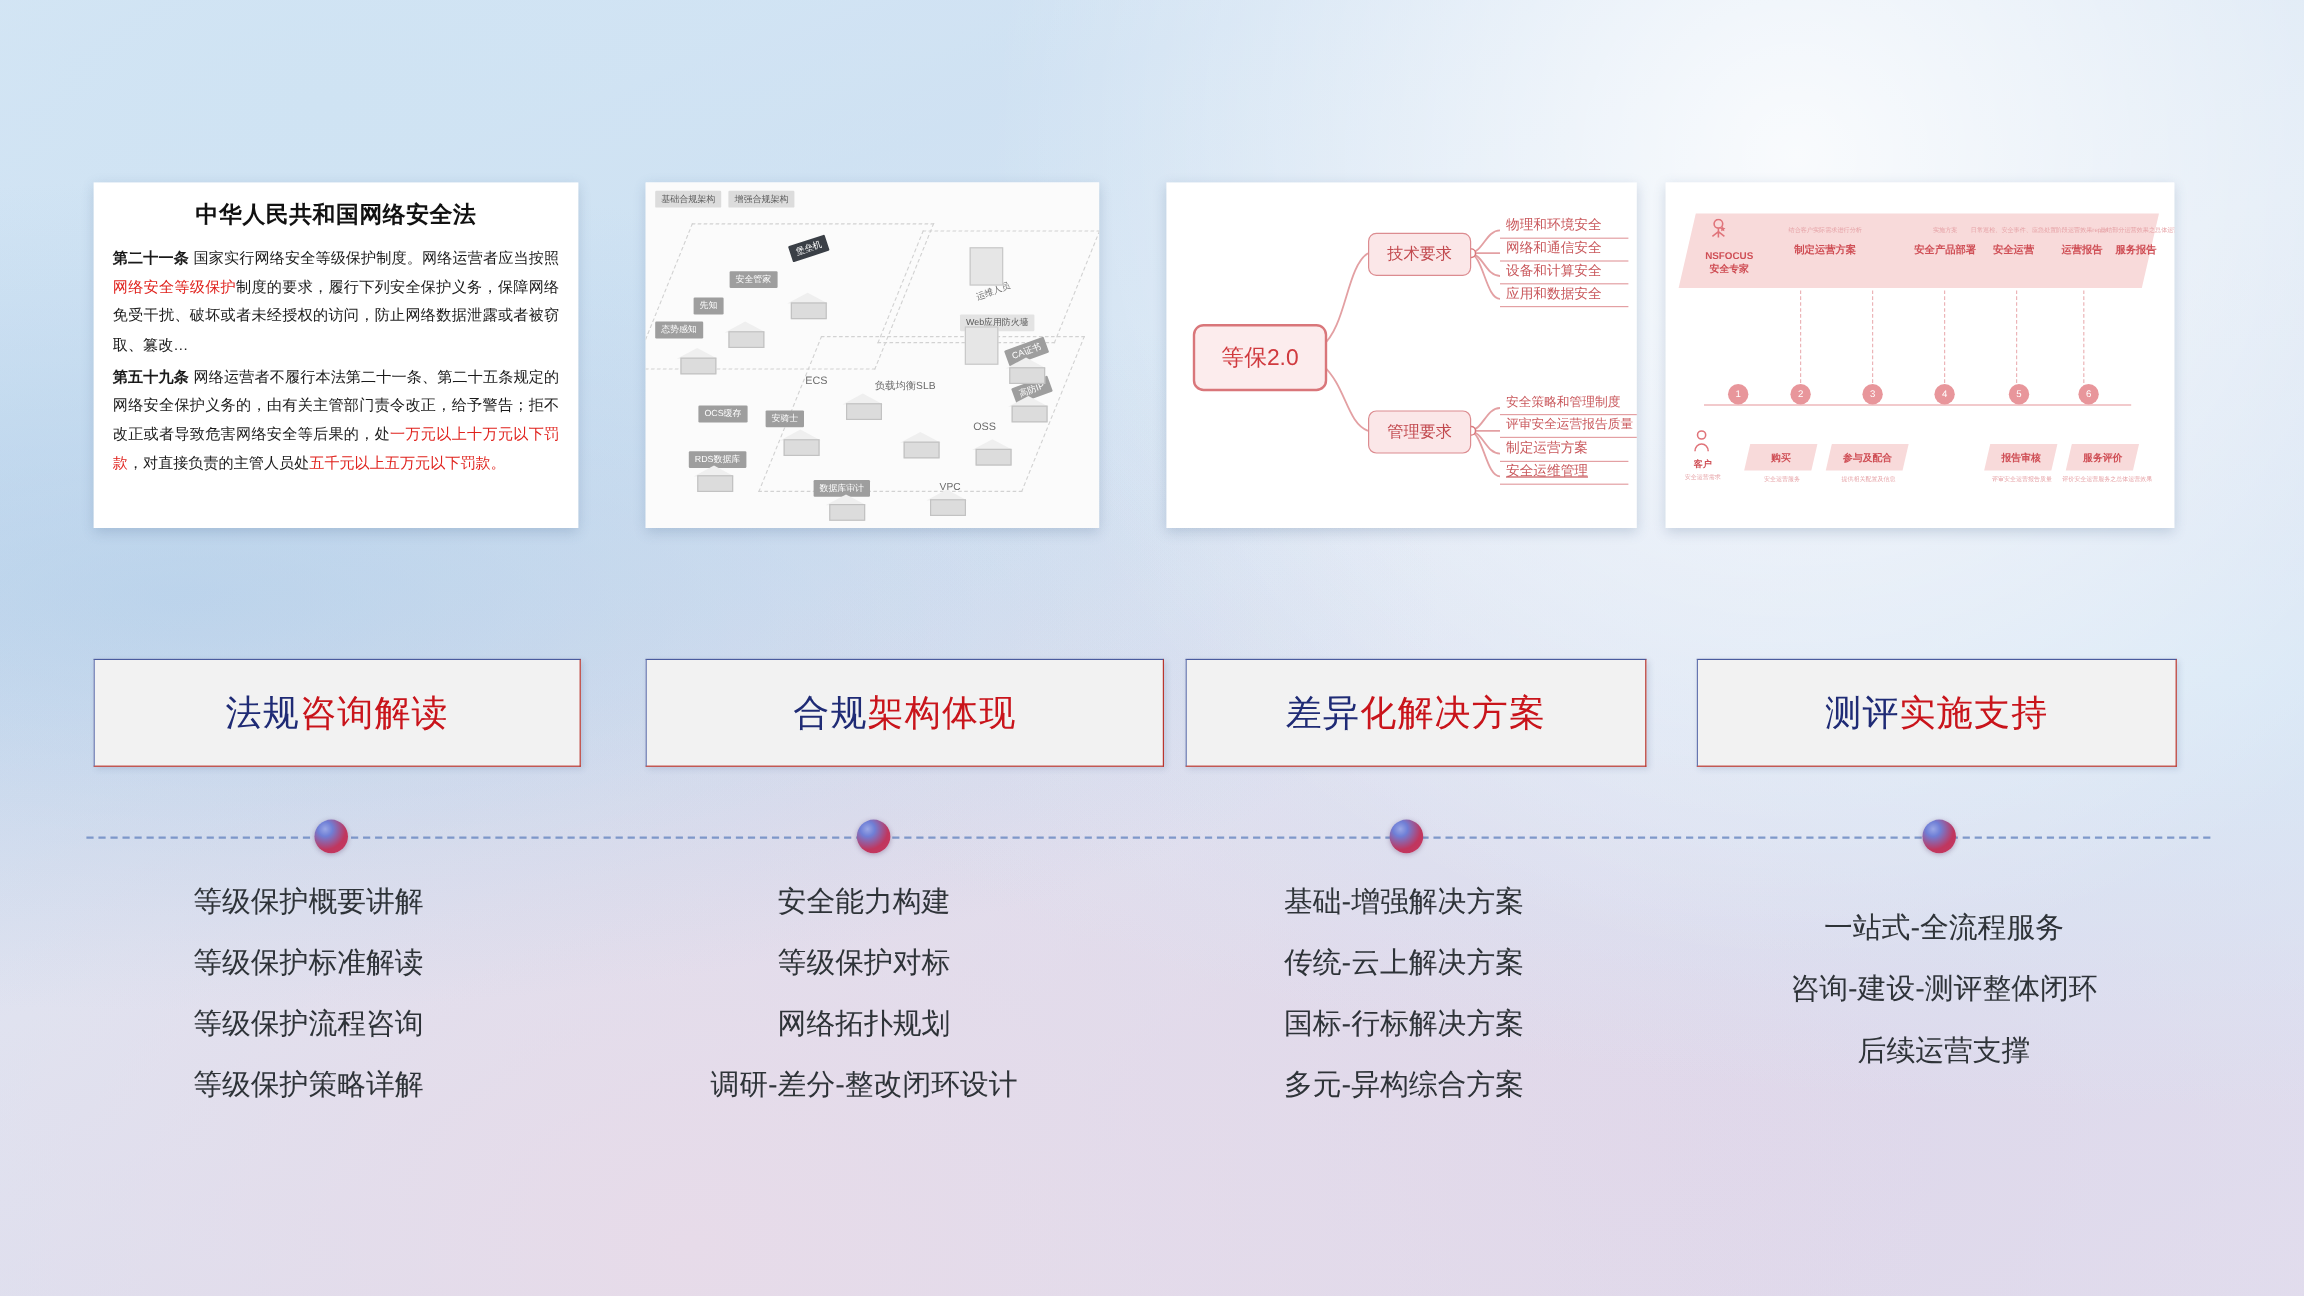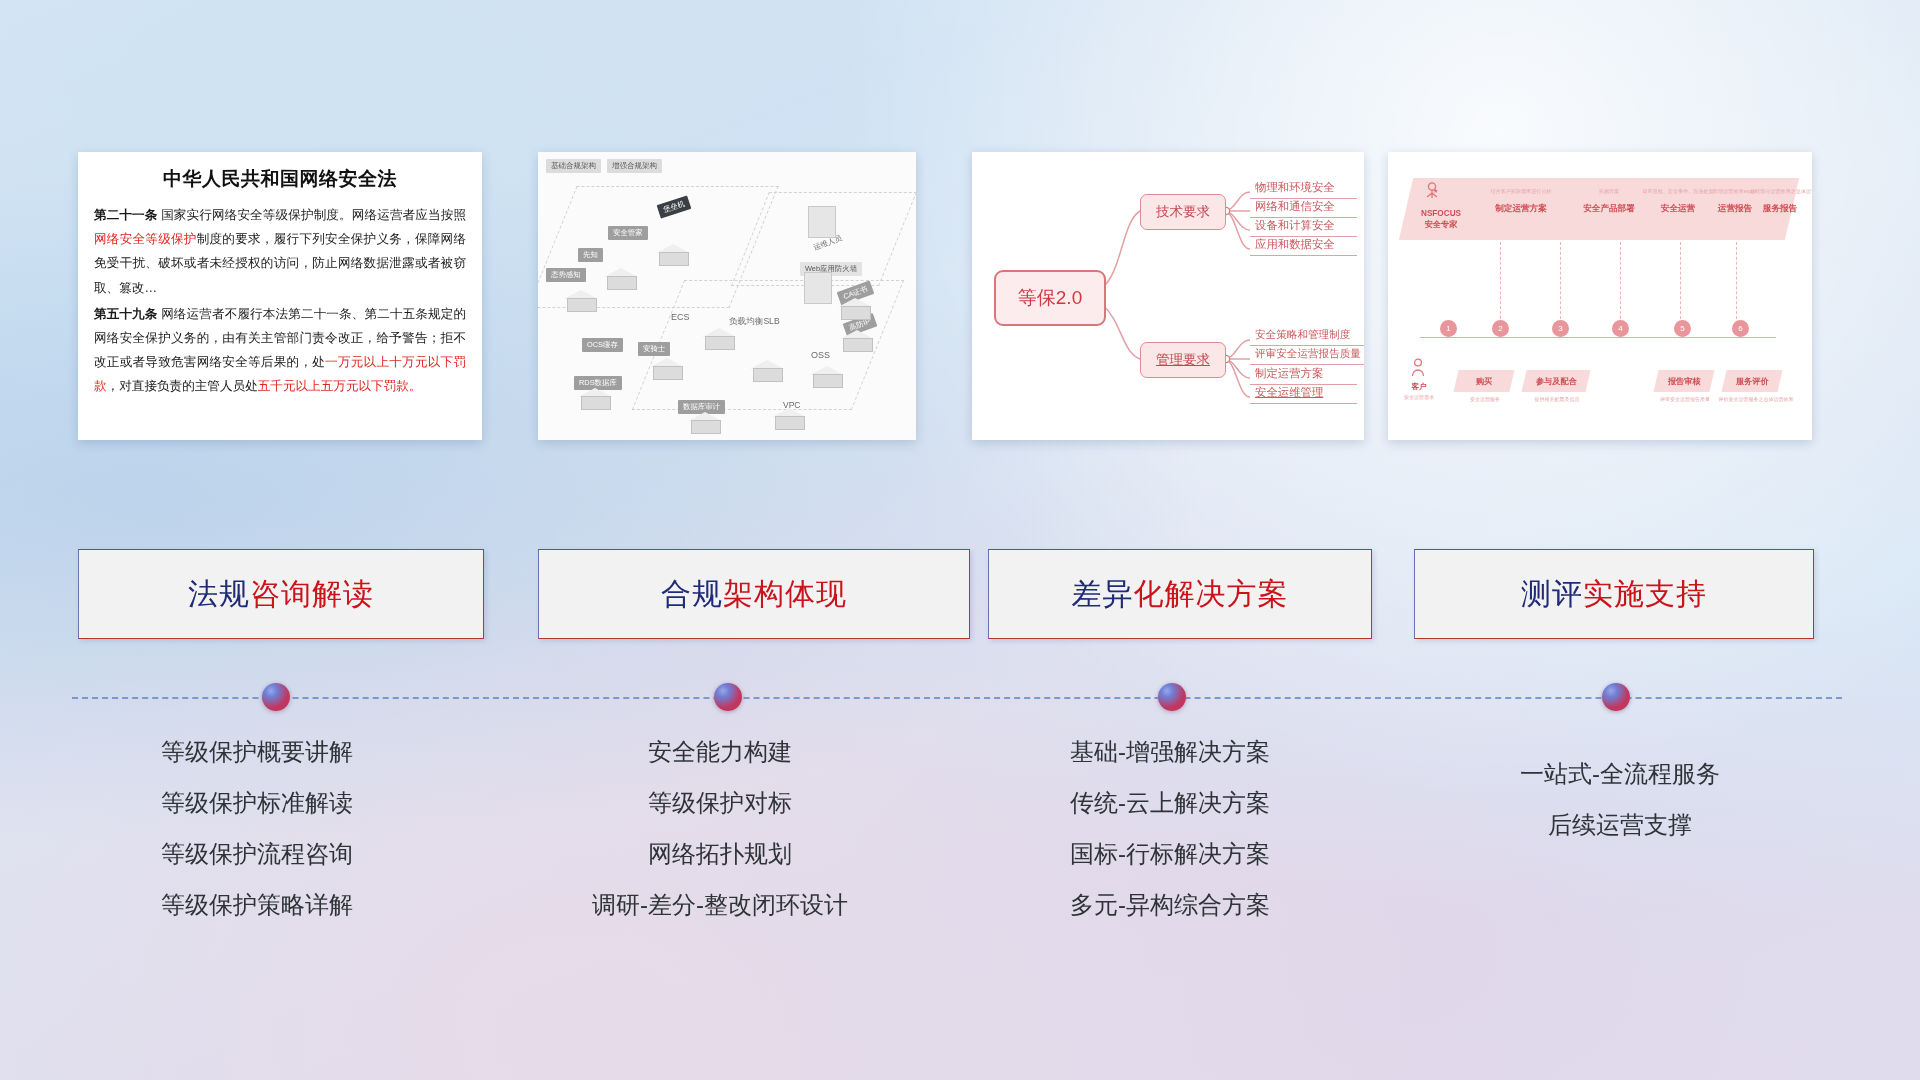--- a/index.html
+++ b/index.html
@@ -71,21 +71,21 @@
     border:2px solid #d9767a;border-radius:9px;background:#fceced;
     display:flex;align-items:center;justify-content:center;
     color:#d03a3f;font-size:19px;
   }
   .mm-branch{
     position:absolute;width:84px;height:34px;border:1.6px solid #dc8c90;
     border-radius:7px;background:#fbe7e8;display:flex;align-items:center;
     justify-content:center;color:#c24a4f;font-size:13.5px;
   }
   .mm-b1{left:168px;top:42px;}
-  .mm-b2{left:168px;top:190px;text-decoration:underline;}
+  .mm-b2{left:168px;top:190px;}
   .mm-leaf{
     position:absolute;left:278px;width:102px;color:#c9585c;font-size:11.4px;
     padding:2px 0 3px 5px;border-bottom:1.6px solid #e3a0a3;white-space:nowrap;
   }
   .mm-leaf.wide{width:112px;font-size:10.6px;}
   svg.mm-svg{position:absolute;left:0;top:0;width:100%;height:100%;pointer-events:none;}
 
   
   .nsf{position:relative;width:100%;height:100%;background:#fff;}
   .nsf .band{
@@ -298,21 +298,21 @@
       </div>
       <div class="nsflabel" style="left:18px;top:56px;">
         <span>NSFOCUS</span><br>
         <span>安全专家</span>
       </div>
 
       <div class="step" style="left:86px;top:36px;width:94px;">
         <div class="sub">结合客户实际需求进行分析</div>
         <div class="main">制定运营方案</div>
       </div>
-      <div class="step" style="left:182px;top:36px;width:78px;">
+      <div class="step" style="left:194px;top:36px;width:78px;">
         <div class="sub">实施方案</div>
         <div class="main">安全产品部署</div>
       </div>
       <div class="step" style="left:250px;top:36px;width:80px;">
         <div class="sub">日常巡检、安全事件、应急处置</div>
         <div class="main">安全运营</div>
       </div>
       <div class="step" style="left:312px;top:36px;width:70px;">
         <div class="sub">阶段运营效果report</div>
         <div class="main">运营报告</div>
@@ -418,15 +418,16 @@
     <div class="li">调研-差分-整改闭环设计</div>
   </div>
   <div class="col k3">
     <div class="li">基础-增强解决方案</div>
     <div class="li">传统-云上解决方案</div>
     <div class="li">国标-行标解决方案</div>
     <div class="li">多元-异构综合方案</div>
   </div>
   <div class="col k4" style="top:22px;">
     <div class="li">一站式-全流程服务</div>
+    <div class="li">咨询-建设-测评整体闭环</div>
     <div class="li">后续运营支撑</div>
   </div>
 </div>
 
 </body></html>

